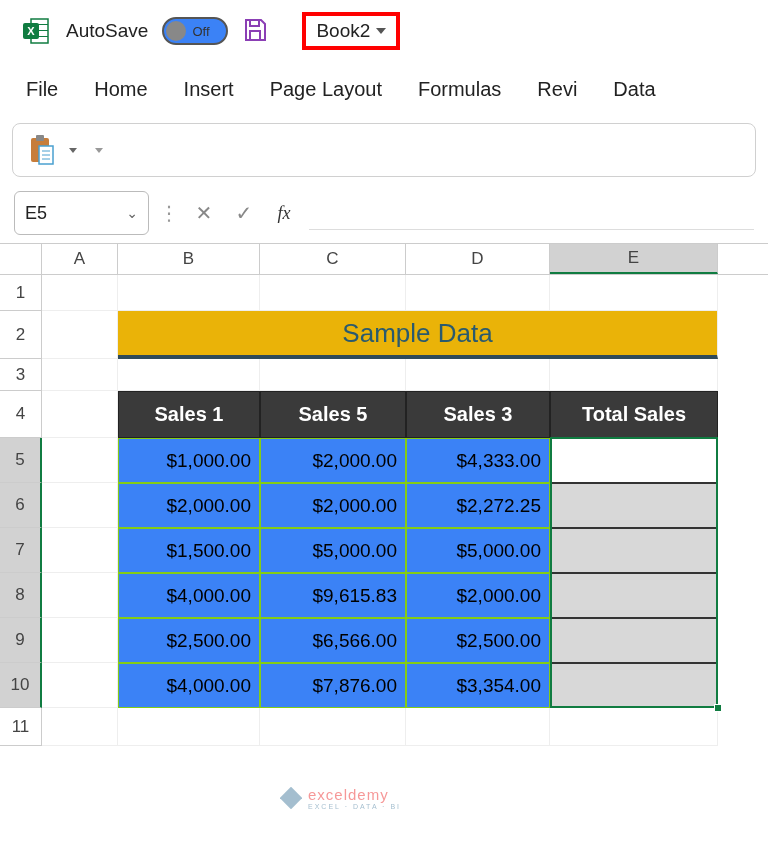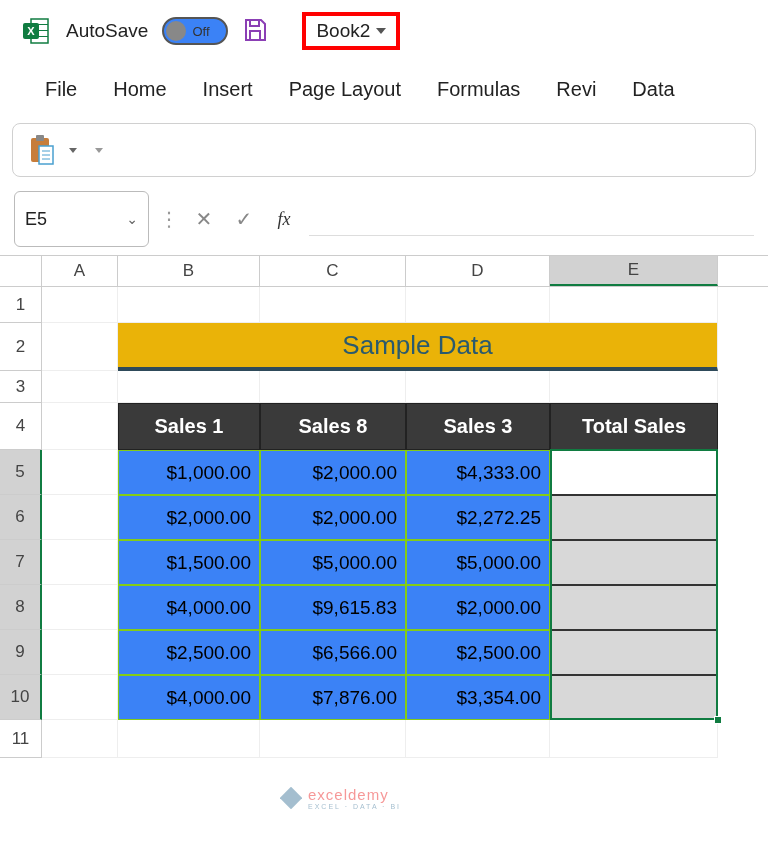--- a/index.html
+++ b/index.html
@@ -9,29 +9,29 @@
 .excel-icon { width: 32px; height: 32px; display: flex; align-items: center; justify-content: center; }
 .autosave-label { font-size: 19px; color: #222; }
 .toggle { width: 66px; height: 28px; border-radius: 14px; border: 2px solid #555; background: #3b82f6; display: flex; align-items: center; padding: 2px; gap: 6px; }
 .toggle-knob { width: 20px; height: 20px; border-radius: 50%; background: #888; }
 .toggle-text { font-size: 13px; color: #333; }
 .save-icon { width: 28px; height: 28px; }
 .filename-box { border: 4px solid #ff0000; padding: 4px 10px; display: flex; align-items: center; gap: 6px; margin-left: 18px; }
 .filename-text { font-size: 19px; color: #222; font-weight: 500; }
 .dropdown-tri { width: 0; height: 0; border-left: 5px solid transparent; border-right: 5px solid transparent; border-top: 6px solid #555; }
 
-.ribbon-tabs { display: flex; gap: 0; padding: 0 27px 10px; }
+.ribbon-tabs { display: flex; gap: 0; padding: 0 8px 10px; }
 .ribbon-tab { font-size: 20px; color: #222; padding: 8px 18px; cursor: pointer; }
 
 .ribbon-area { background: #fff; border: 1px solid #d0d0d0; border-radius: 8px; margin: 4px 12px 0; padding: 10px 14px; display: flex; align-items: center; gap: 10px; }
 .paste-icon { width: 28px; height: 32px; }
 .tiny-dd { width: 0; height: 0; border-left: 4px solid transparent; border-right: 4px solid transparent; border-top: 5px solid #666; margin-left: 4px; }
 
 .formula-bar { display: flex; align-items: center; gap: 10px; padding: 14px 14px 8px; }
-.namebox { width: 135px; height: 56px; border: 1px solid #bbb; border-radius: 6px; display: flex; align-items: center; justify-content: space-between; padding: 0 10px; background: #fff; }
+.namebox { width: 135px; height: 44px; border: 1px solid #bbb; border-radius: 6px; display: flex; align-items: center; justify-content: space-between; padding: 0 10px; background: #fff; }
 .namebox-text { font-size: 18px; color: #222; }
 .namebox-chev { font-size: 14px; color: #666; }
 .fb-divider { color: #999; font-size: 20px; }
 .fb-btn { width: 30px; height: 30px; display: flex; align-items: center; justify-content: center; color: #888; font-size: 20px; }
 .fx { font-style: italic; font-size: 18px; color: #333; font-family: 'Times New Roman', serif; }
 .formula-input { flex: 1; height: 34px; border: none; border-bottom: 1px solid #ddd; }
 
 .sheet { position: relative; }
 .col-headers { display: flex; border-top: 1px solid #ccc; border-bottom: 1px solid #ccc; }
 .corner { width: 42px; height: 30px; border-right: 1px solid #ccc; background: #fff; }
@@ -163,21 +163,21 @@
     <div class="cell cB"></div>
     <div class="cell cC"></div>
     <div class="cell cD"></div>
     <div class="cell cE"></div>
   </div>
 
   <div class="row r4">
     <div class="row-h">4</div>
     <div class="cell cA"></div>
     <div class="cell hdr-cell cB">Sales 1</div>
-    <div class="cell hdr-cell cC">Sales 8</div>
+    <div class="cell hdr-cell cC">Sales 5</div>
     <div class="cell hdr-cell cD">Sales 3</div>
     <div class="cell hdr-cell cE">Total Sales</div>
   </div>
 
   <div class="row rdata">
     <div class="row-h sel">5</div>
     <div class="cell cA"></div>
     <div class="cell data-cell cB">$1,000.00</div>
     <div class="cell data-cell cC">$2,000.00</div>
     <div class="cell data-cell cD">$4,333.00</div>

